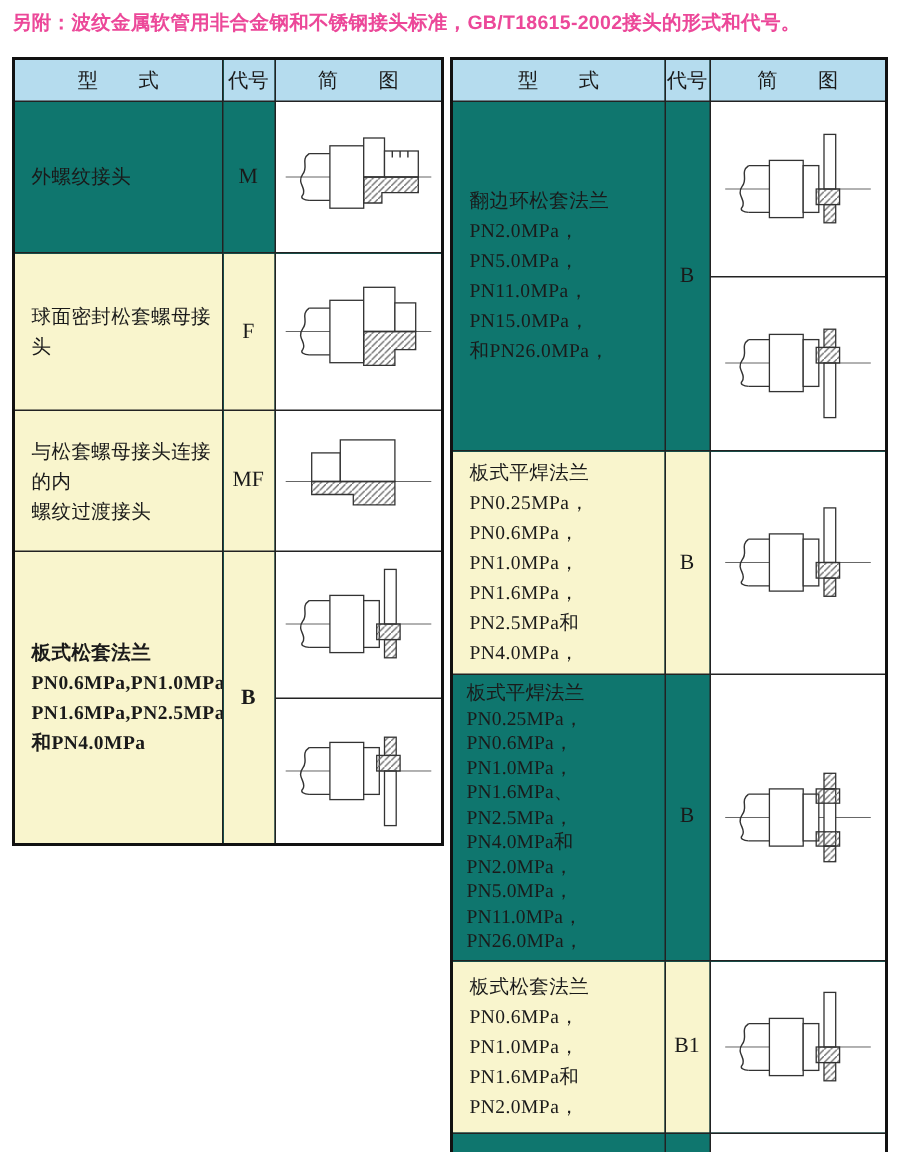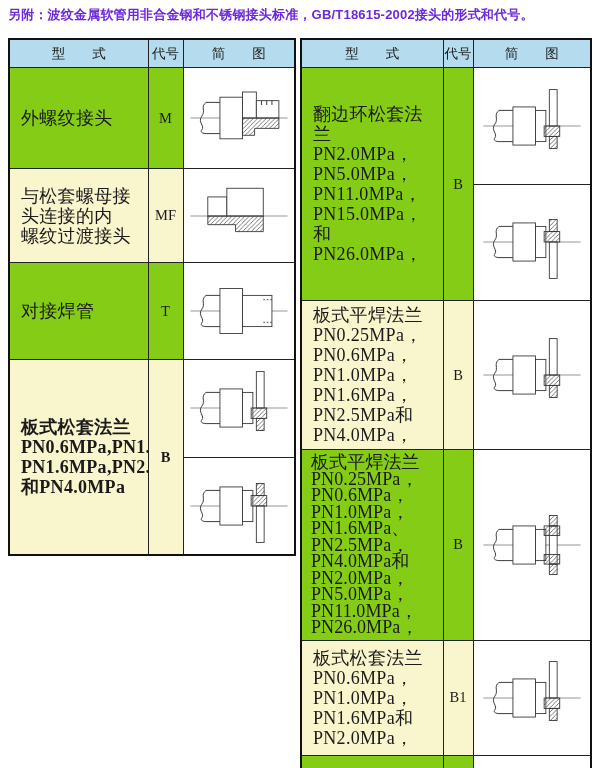--- a/index.html
+++ b/index.html
@@ -4,32 +4,32 @@
 <style>
   html,body{margin:0;padding:0;}
   body{
     width:600px;height:768px;background:#ffffff;overflow:hidden;
     font-family:"Liberation Serif", serif;color:#1a1a1a;
     -webkit-font-smoothing:antialiased;
   }
   .page-title{
     font-family:"Liberation Sans", sans-serif;
     font-weight:bold;font-size:13px;line-height:16px;
-    margin:7px 8px 15px 8px;color:#6d28d9;letter-spacing:0.2px;
+    margin:7px 8px 15px 8px;color:#ec4899;letter-spacing:0.2px;
   }
   .tables{display:flex;gap:4px;margin:0 8px;align-items:flex-start;}
-  table{border-collapse:collapse;table-layout:fixed;border:2px solid #111;background:#84cc16;}
+  table{border-collapse:collapse;table-layout:fixed;border:2px solid #111;background:#0f766e;}
   td,th{border:1px solid #222;overflow:hidden;}
   th{
     background:var(--header-bg,#b5dcee);
     font-weight:normal;font-size:13.5px;height:25px;
     text-align:center;white-space:pre;
   }
   .type-cell{
-    padding:4px 4px 4px 11px;font-size:18px;line-height:20px;
+    padding:4px 4px 4px 11px;font-size:13px;line-height:20px;
     white-space:pre-line;vertical-align:middle;letter-spacing:0.3px;
   }
   .type-cell.tight{line-height:16.5px;padding-left:9px;letter-spacing:0.1px;}
   .code-cell{text-align:center;font-size:14.5px;vertical-align:middle;}
   .diag-cell{padding:0;background:#fff;vertical-align:middle;}
   tr.hl .type-cell, tr.hl .code-cell{background:var(--hl-bg,#f9f5cd);}
   .diag-wrap{display:flex;align-items:center;justify-content:center;}
   .halves{display:flex;flex-direction:column;}
   .half{flex:1;display:flex;align-items:center;justify-content:center;}
   .half + .half{border-top:1px solid #222;}
@@ -71,57 +71,58 @@
                 <path d="M22 30 C15 35 22 40 17 46 C12 53 21 57 17 62 C15 64 18 66 22 66" stroke="#333333" fill="none" stroke-width="1.1"></path>
                 <rect x="38" y="24" width="26" height="48" fill="#fff" stroke="#333333"></rect>
                 <rect x="64" y="18" width="16" height="30" fill="#fff" stroke="#333333"></rect>
                 <rect x="80" y="28" width="26" height="20" fill="#fff" stroke="#333333"></rect>
                 <path d="M86 28 V33 M92 28 V33 M98 28 V33" stroke="#333333" fill="none" stroke-width="1.1"></path>
                 <polygon points="64,48 106,48 106,60 78,60 78,68 64,68" fill="url(#hp0)" stroke="#333333"></polygon>
               </svg>
             </div>
       </td>
     </tr>
+    <tr style="height:105px;" class="hl">
+      <td class="type-cell">球面密封松套螺母接头</td>
+      <td class="code-cell">F</td>
+      <td class="diag-cell">
+        <div class="diag-wrap">
+              <svg class="diag" viewBox="0 0 120 96">
+                <defs>
+                  <pattern id="hp1" width="5" height="5" patternUnits="userSpaceOnUse">
+                    <path d="M0 5L5 0" stroke="#666" stroke-width="1"></path>
+                  </pattern>
+                </defs>
+                <line x1="4" y1="48" x2="116" y2="48" stroke="#555" stroke-width="0.7"></line>
+                <path d="M22 30 H38 M22 66 H38" stroke="#333333" fill="none" stroke-width="1.1"></path>
+                <path d="M22 30 C15 35 22 40 17 46 C12 53 21 57 17 62 C15 64 18 66 22 66" stroke="#333333" fill="none" stroke-width="1.1"></path>
+                <rect x="38" y="24" width="26" height="48" fill="#fff" stroke="#333333"></rect>
+                <rect x="64" y="14" width="24" height="34" fill="#fff" stroke="#333333"></rect>
+                <rect x="88" y="26" width="16" height="22" fill="#fff" stroke="#333333"></rect>
+                <polygon points="64,48 104,48 104,62 88,62 88,74 64,74" fill="url(#hp1)" stroke="#333333"></polygon>
+              </svg>
+            </div>
+      </td>
+    </tr>
     <tr style="height:94px;" class="hl">
       <td class="type-cell">与松套螺母接头连接的内
 螺纹过渡接头</td>
       <td class="code-cell">MF</td>
       <td class="diag-cell">
         <div class="diag-wrap">
               <svg class="diag" viewBox="0 0 120 96">
                 <defs>
                   <pattern id="hp3" width="5" height="5" patternUnits="userSpaceOnUse">
                     <path d="M0 5L5 0" stroke="#666" stroke-width="1"></path>
                   </pattern>
                 </defs>
                 <line x1="4" y1="48" x2="116" y2="48" stroke="#555" stroke-width="0.7"></line>
                 <rect x="24" y="26" width="22" height="22" fill="#fff" stroke="#333333"></rect>
                 <rect x="46" y="16" width="42" height="32" fill="#fff" stroke="#333333"></rect>
                 <polygon points="24,48 88,48 88,66 56,66 56,58 24,58" fill="url(#hp3)" stroke="#333333"></polygon>
-              </svg>
-            </div>
-      </td>
-    </tr>
-    <tr style="height:97px;">
-      <td class="type-cell">对接焊管</td>
-      <td class="code-cell">T</td>
-      <td class="diag-cell">
-        <div class="diag-wrap">
-              <svg class="diag" viewBox="0 0 120 96">
-                <defs>
-                  <pattern id="hp4" width="5" height="5" patternUnits="userSpaceOnUse">
-                    <path d="M0 5L5 0" stroke="#666" stroke-width="1"></path>
-                  </pattern>
-                </defs>
-                <line x1="4" y1="48" x2="116" y2="48" stroke="#555" stroke-width="0.7"></line>
-                <path d="M22 30 H38 M22 66 H38" stroke="#333333" fill="none" stroke-width="1.1"></path>
-                <path d="M22 30 C15 35 22 40 17 46 C12 53 21 57 17 62 C15 64 18 66 22 66" stroke="#333333" fill="none" stroke-width="1.1"></path>
-                <rect x="38" y="22" width="26" height="52" fill="#fff" stroke="#333333"></rect>
-                <rect x="64" y="30" width="34" height="36" fill="#fff" stroke="#333333"></rect>
-                <path d="M88 35 H98 M88 61 H98" stroke="#333333" fill="none" stroke-dasharray="2,2"></path>
               </svg>
             </div>
       </td>
     </tr>
     <tr style="height:194px;font-weight:bold;" class="hl">
       <td class="type-cell">板式松套法兰
 PN0.6MPa,PN1.0MPa,
 PN1.6MPa,PN2.5MPa,
 和PN4.0MPa</td>
       <td class="code-cell">B</td>

